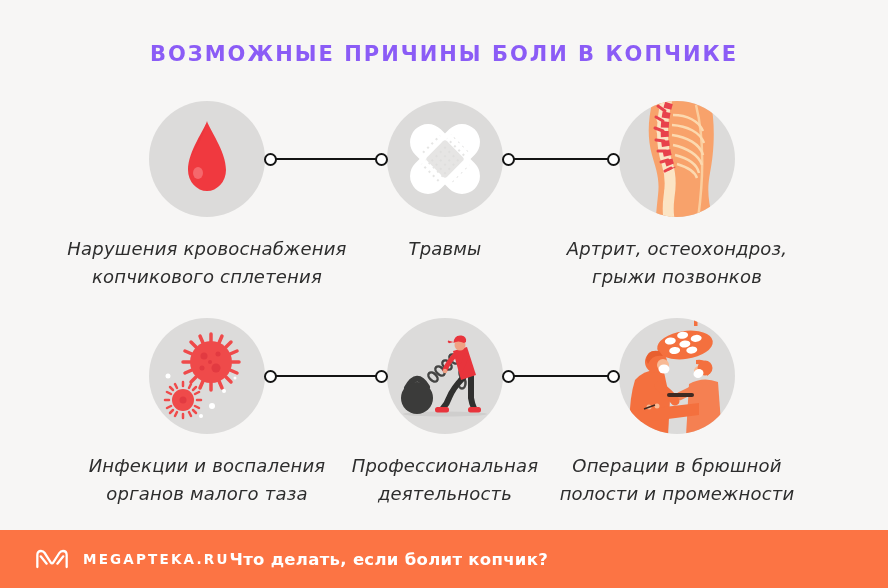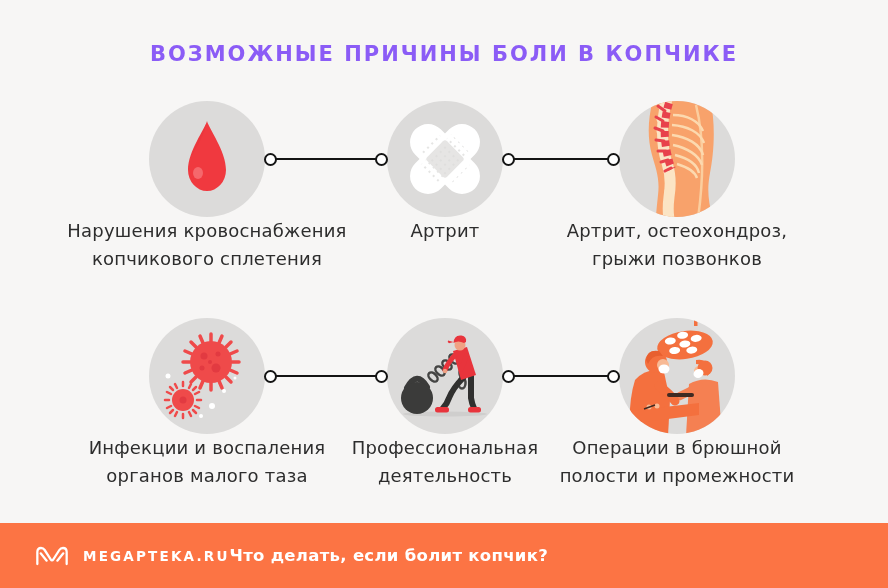--- a/index.html
+++ b/index.html
@@ -12,38 +12,38 @@
     text-align:center;font-size:21px;font-weight:bold;letter-spacing:2px;
     color:#8b5cf6;
   }
   .cell{position:absolute;width:300px;display:flex;flex-direction:column;align-items:center;}
   .cell .circle{
     width:116px;height:116px;border-radius:50%;background:#DCDBDA;
     overflow:hidden;position:relative;flex:none;
   }
   .cell .circle svg{display:block;width:116px;height:116px;}
   .caption{
-    font-size:18px;line-height:28px;color:#2d2d2d;
-    text-align:center;white-space:pre-line;letter-spacing:0.2px;
+    margin-top:18px;font-size:18px;line-height:28px;color:#2d2d2d;
+    text-align:center;white-space:pre-line;letter-spacing:0.2px;font-style:italic;
   }
   .cell.r1{top:101px;} .cell.r2{top:318px;}
   .cell.c1{left:57px;} .cell.c2{left:295px;} .cell.c3{left:527px;}
 
   .connector{position:absolute;display:flex;align-items:center;height:14px;}
   .connector .ring{
     width:9px;height:9px;border:2.5px solid #141414;border-radius:50%;
     background:#fff;flex:none;z-index:2;
   }
   .connector .cline{flex:1;height:2.5px;background:#141414;margin:0 -2px;}
   .connector.k1{left:264px;width:124px;}
   .connector.k2{left:502px;width:118px;}
   .connector.row1{top:152px;} .connector.row2{top:369px;}
 
   .footer{
-    position:absolute;left:0;bottom:0;width:888px;height:65px;background:#FC7444;
+    position:absolute;left:0;bottom:0;width:888px;height:58px;background:#FC7444;
     display:flex;align-items:center;color:#ffffff;
   }
   .footer .logo{margin-left:34px;flex:none;}
   .footer .brand{margin-left:13px;font-weight:bold;font-size:13.5px;letter-spacing:2.2px;}
   .footer .question{font-weight:bold;font-size:16.5px;letter-spacing:0.3px;}
 </style>
 </head>
 <body>
 
 <div class="canvas">
@@ -77,21 +77,21 @@
         <g transform="rotate(-45 58 58)">
           <rect x="16" y="40" width="84" height="36" rx="18" fill="#ffffff"></rect>
           <rect x="36" y="45" width="44" height="26" fill="url(#dots)"></rect>
         </g>
         <g transform="rotate(45 58 58)">
           <rect x="44" y="44" width="28" height="28" rx="3" fill="#E6E5E4"></rect>
           <rect x="46" y="46" width="24" height="24" fill="url(#dots)"></rect>
         </g>
       </svg>
     </div>
-    <div class="caption">Артрит</div>
+    <div class="caption">Травмы</div>
   </div>
 
   <div class="cell r2 c1">
     <div class="circle">
       <svg viewBox="0 0 116 116">
         <g stroke="#EF4A4A" stroke-width="3.5" stroke-linecap="round">
           <path d="M62 16 V23"></path>
             <path d="M62 65 V72"></path>
             <path d="M34 44 H41"></path>
             <path d="M83 44 H90"></path>

